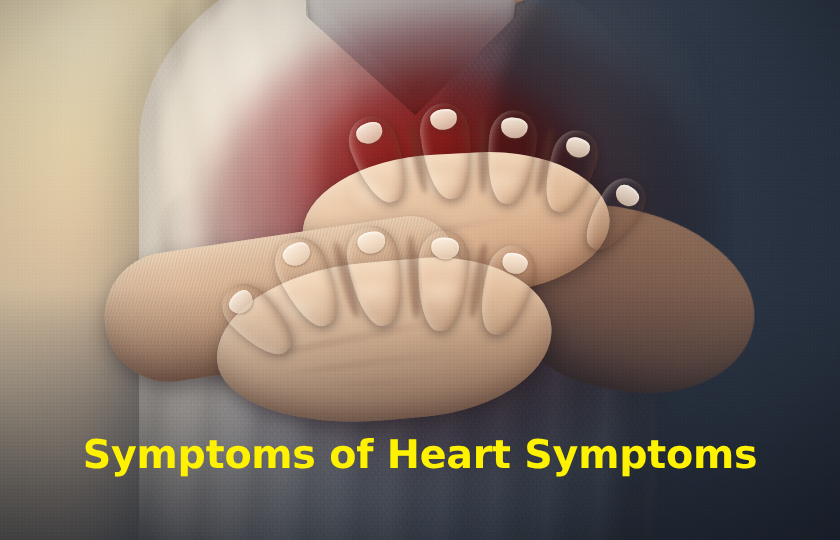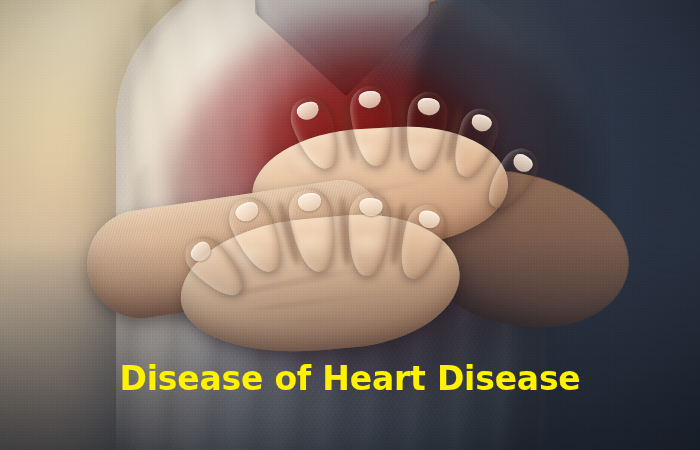--- a/index.html
+++ b/index.html
@@ -616,15 +616,15 @@
 
   <div class="finger-gap" style="left:284px; top:200px; width:9px; height:66px; transform:rotate(-16deg);"></div>
   <div class="finger-gap" style="left:340px; top:196px; width:9px; height:70px; transform:rotate(-4deg);"></div>
   <div class="finger-gap" style="left:394px; top:202px; width:9px; height:64px; transform:rotate(10deg);"></div>
 
   <div class="haze"></div>
   <div class="bg-bottom-shade"></div>
   <div class="vignette"></div>
   <div class="grain"></div>
 
-  <div class="caption">Disease of Heart Disease</div>
+  <div class="caption">Symptoms of Heart Symptoms</div>
 
 </div>
 
 </body></html>

